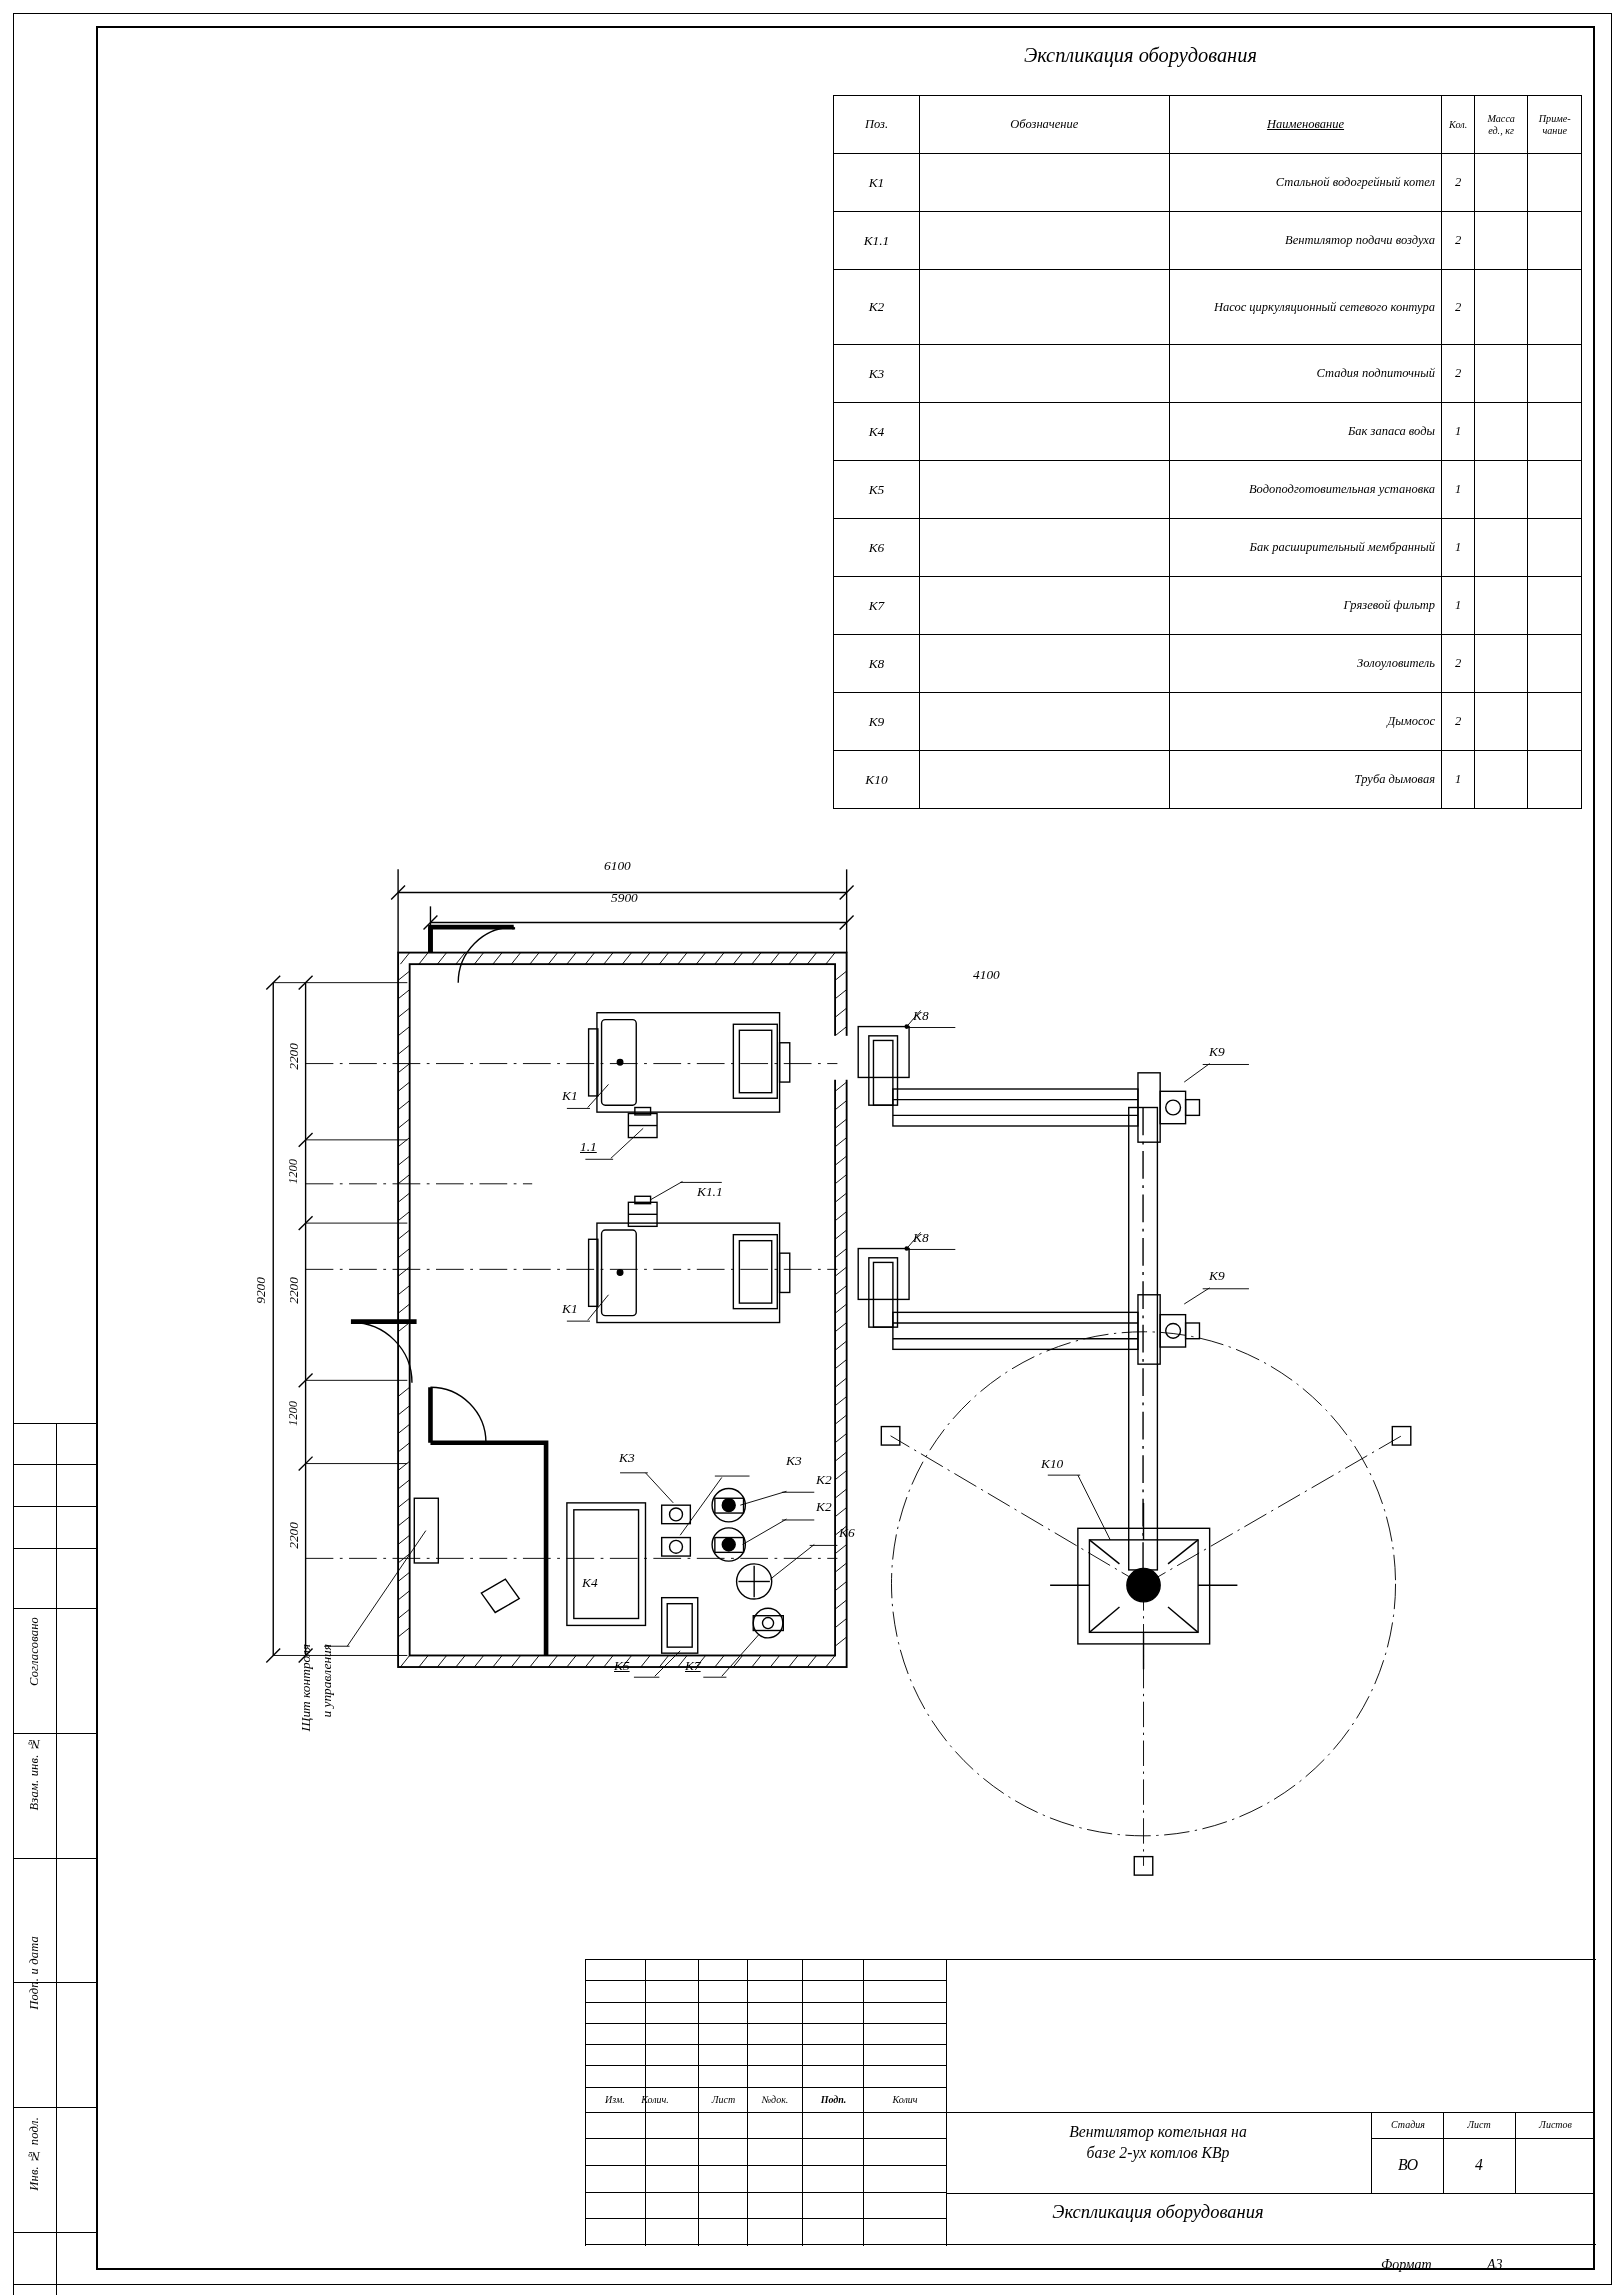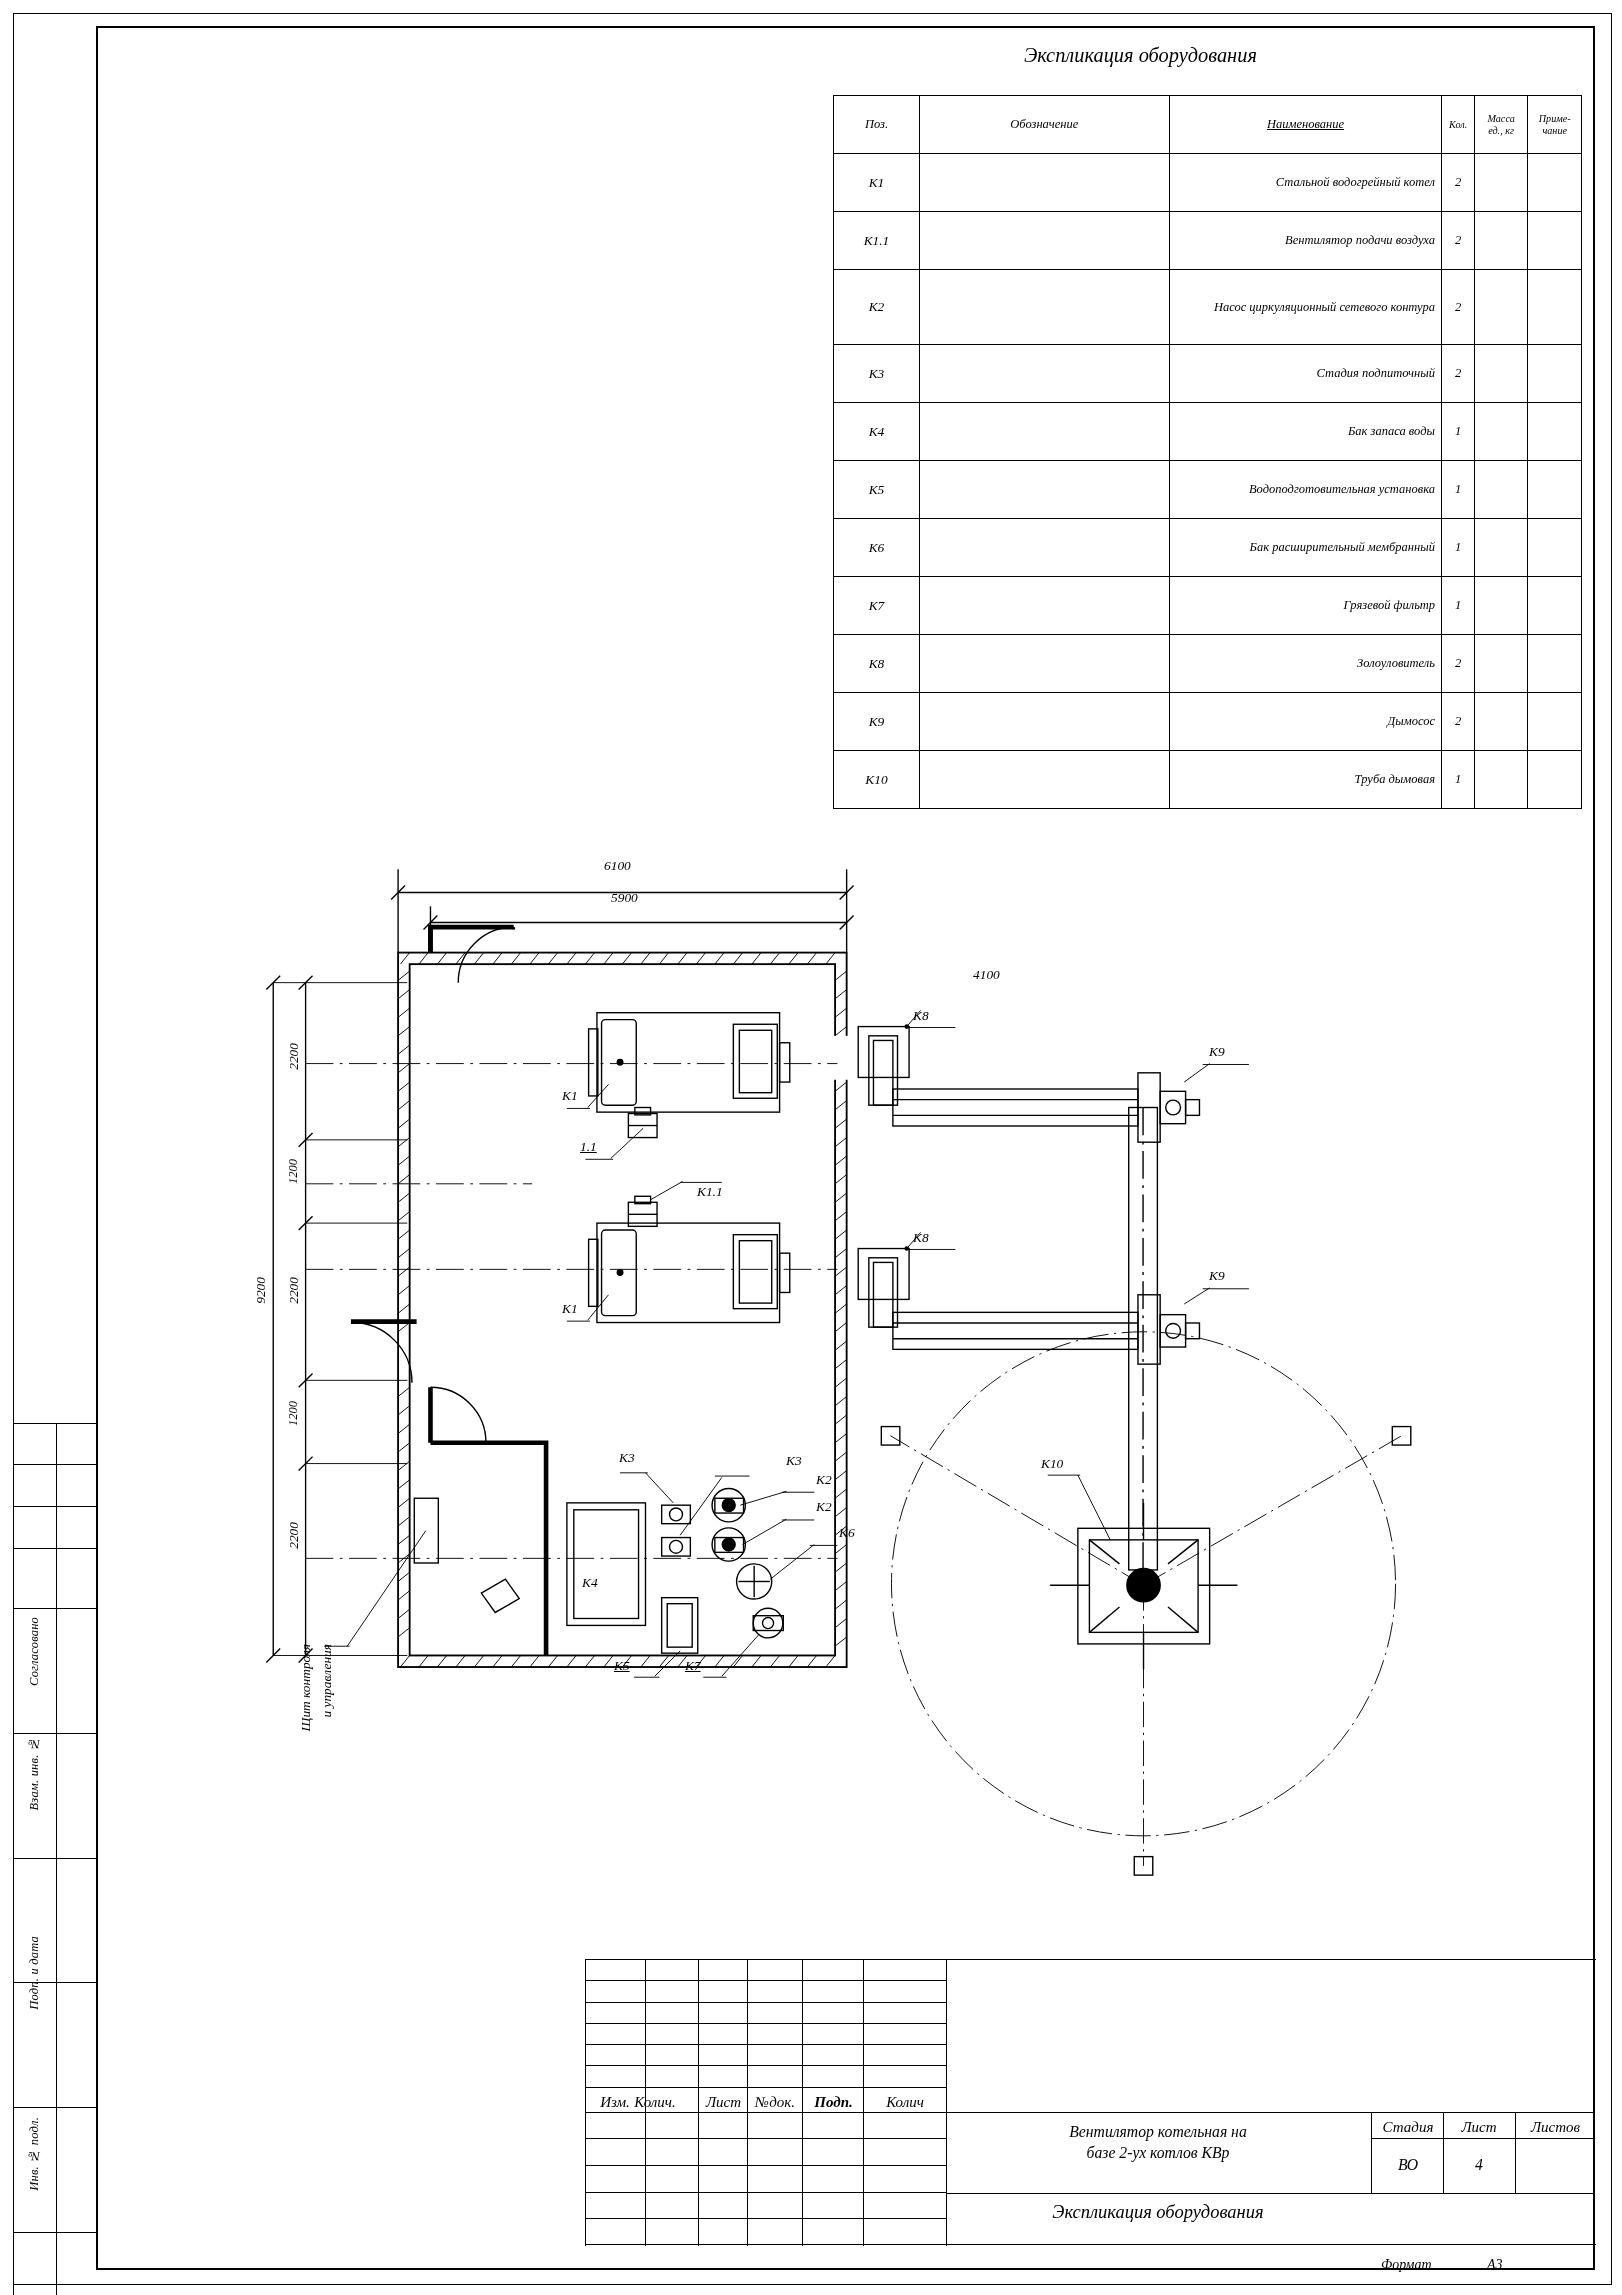--- a/index.html
+++ b/index.html
@@ -20,21 +20,21 @@
   .spec{position:absolute;border-collapse:collapse;}
   .spec td,.spec th{border:1.4px solid #000;font-style:italic;text-align:center;vertical-align:middle;}
   .spec th{font-size:12.5px;font-weight:normal;line-height:1.15;}
   .spec td{font-size:12.5px;}
   .spec td.name{text-align:right;padding-right:6.5px;}
   .spec td.pos{font-size:13.4px;}
 
   
   .tb{position:absolute;}
   .tb .ln{position:absolute;background:#000;}
-  .tb .lbl{position:absolute;font-style:italic;font-size:15px;text-align:center;white-space:nowrap;}
+  .tb .lbl{position:absolute;font-style:italic;font-size:10px;text-align:center;white-space:nowrap;}
   .tb .big{font-size:15.7px;}
   .tb .huge{font-size:18.5px;}
 
   
   .ln{position:absolute;background:#000;}
   .txt{position:absolute;font-style:italic;font-size:13.4px;white-space:nowrap;}
   .vtxt{position:absolute;writing-mode:vertical-rl;transform:rotate(180deg);font-style:italic;font-size:13.4px;white-space:nowrap;}
   .fmt{position:absolute;font-style:italic;font-size:14px;white-space:nowrap;}
   svg{position:absolute;left:0;top:0;overflow:visible;}
 </style>

